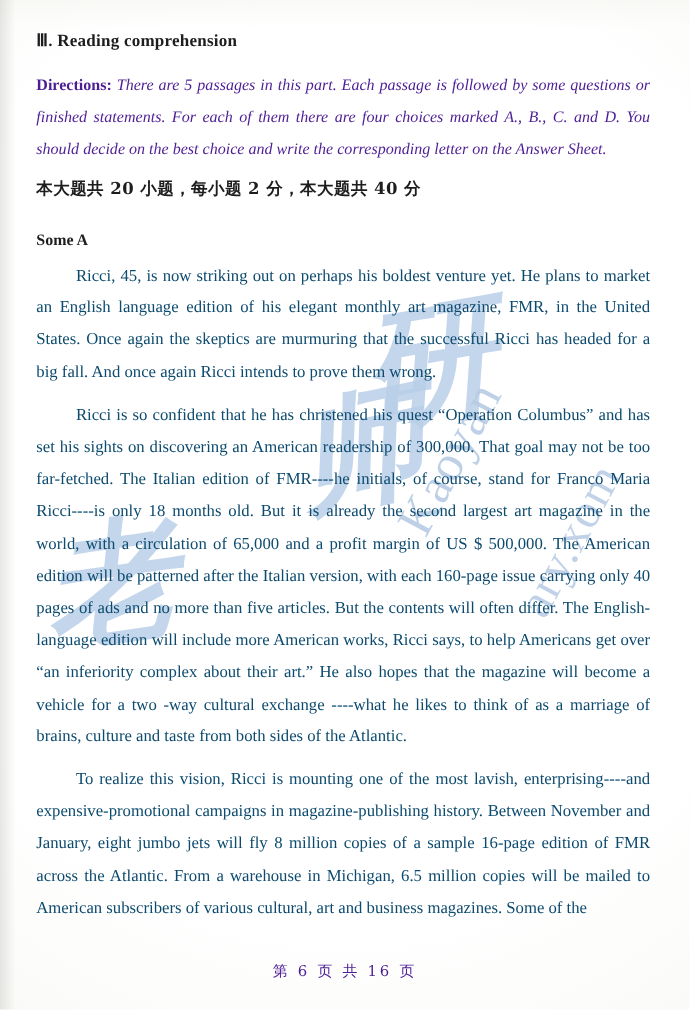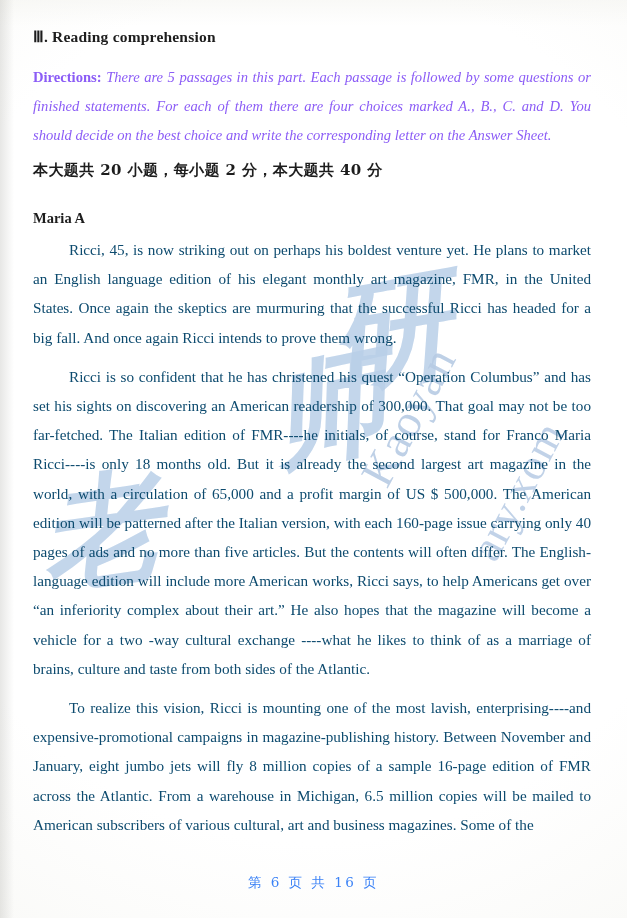--- a/index.html
+++ b/index.html
@@ -109,21 +109,21 @@
   }
 
   #directions-block {
     margin-top: 17px;
     font-size: 14.6px;
     line-height: 29px;
     text-align: justify;
     text-align-last: left;
     font-style: italic;
     font-family: "Liberation Serif", serif;
-    color: #8b5cf6;
+    color: #4c1d95;
   }
   #directions-label {
     font-style: normal;
     font-weight: 700;
   }
 
   #score-line {
     margin-top: 11px;
     font-size: 15px;
     font-weight: 700;
@@ -150,21 +150,21 @@
   }
   .passage-para.first { margin-top: 8px; }
 
   #footer {
     position: absolute;
     left: 0;
     right: 0;
     bottom: 26px;
     text-align: center;
     font-size: 13.5px;
-    color: #3b82f6;
+    color: #4c1d95;
     letter-spacing: 2.5px;
     font-family: "DejaVu Serif", "Liberation Serif", serif;
     z-index: 2;
   }
 </style>
 </head>
 <body>
 
 <div id="page">
 
@@ -182,21 +182,21 @@
 
     <div id="section-heading">Ⅲ. Reading comprehension</div>
 
     <div id="directions-block">
       <span id="directions-label">Directions:</span>
       <span id="directions-text">There are 5 passages in this part. Each passage is followed by some questions or finished statements. For each of them there are four choices marked A., B., C. and D. You should decide on the best choice and write the corresponding letter on the Answer Sheet.</span>
     </div>
 
     <div id="score-line">本大题共 20 小题，每小题 2 分，本大题共 40 分</div>
 
-    <div id="text-label">Maria A</div>
+    <div id="text-label">Some A</div>
 
     <p class="passage-para first">Ricci, 45, is now striking out on perhaps his boldest venture yet. He plans to market an English language edition of his elegant monthly art magazine, FMR, in the United States. Once again the skeptics are murmuring that the successful Ricci has headed for a big fall. And once again Ricci intends to prove them wrong.</p>
     <p class="passage-para">Ricci is so confident that he has christened his quest “Operation Columbus” and has set his sights on discovering an American readership of 300,000. That goal may not be too far-fetched. The Italian edition of FMR----he initials, of course, stand for Franco Maria Ricci----is only 18 months old. But it is already the second largest art magazine in the world, with a circulation of 65,000 and a profit margin of US $ 500,000. The American edition will be patterned after the Italian version, with each 160-page issue carrying only 40 pages of ads and no more than five articles. But the contents will often differ. The English-language edition will include more American works, Ricci says, to help Americans get over “an inferiority complex about their art.” He also hopes that the magazine will become a vehicle for a two -way cultural exchange ----what he likes to think of as a marriage of brains, culture and taste from both sides of the Atlantic.</p>
     <p class="passage-para">To realize this vision, Ricci is mounting one of the most lavish, enterprising----and expensive-promotional campaigns in magazine-publishing history. Between November and January, eight jumbo jets will fly 8 million copies of a sample 16-page edition of FMR across the Atlantic. From a warehouse in Michigan, 6.5 million copies will be mailed to American subscribers of various cultural, art and business magazines. Some of the</p>
 
   </div>
 
   <div id="footer">第 6 页 共 16 页</div>
 
 </div>

